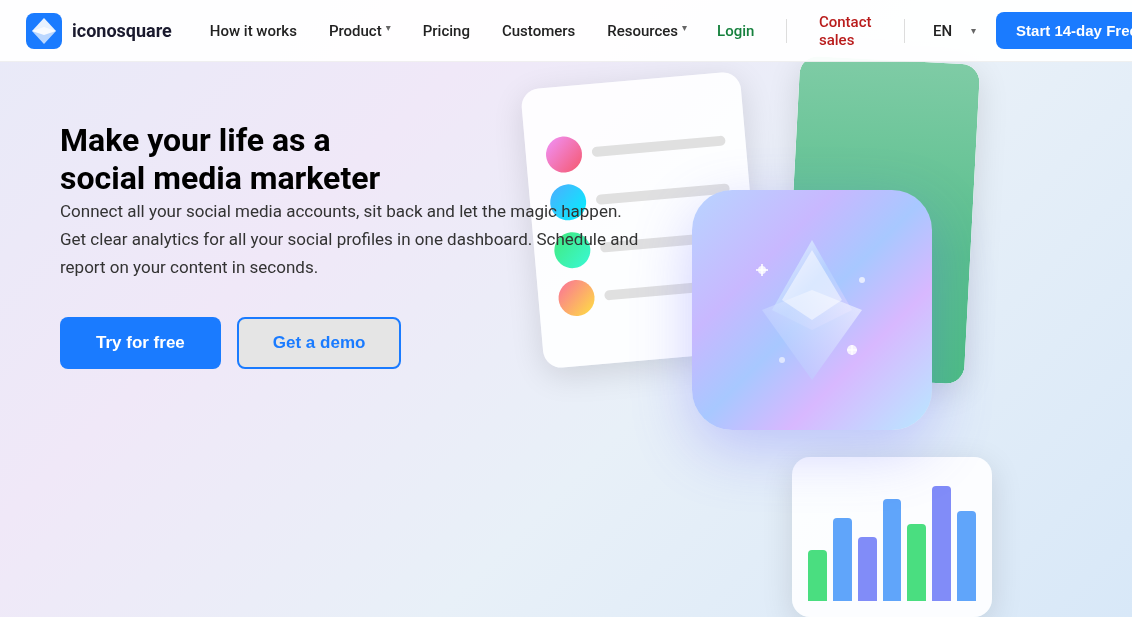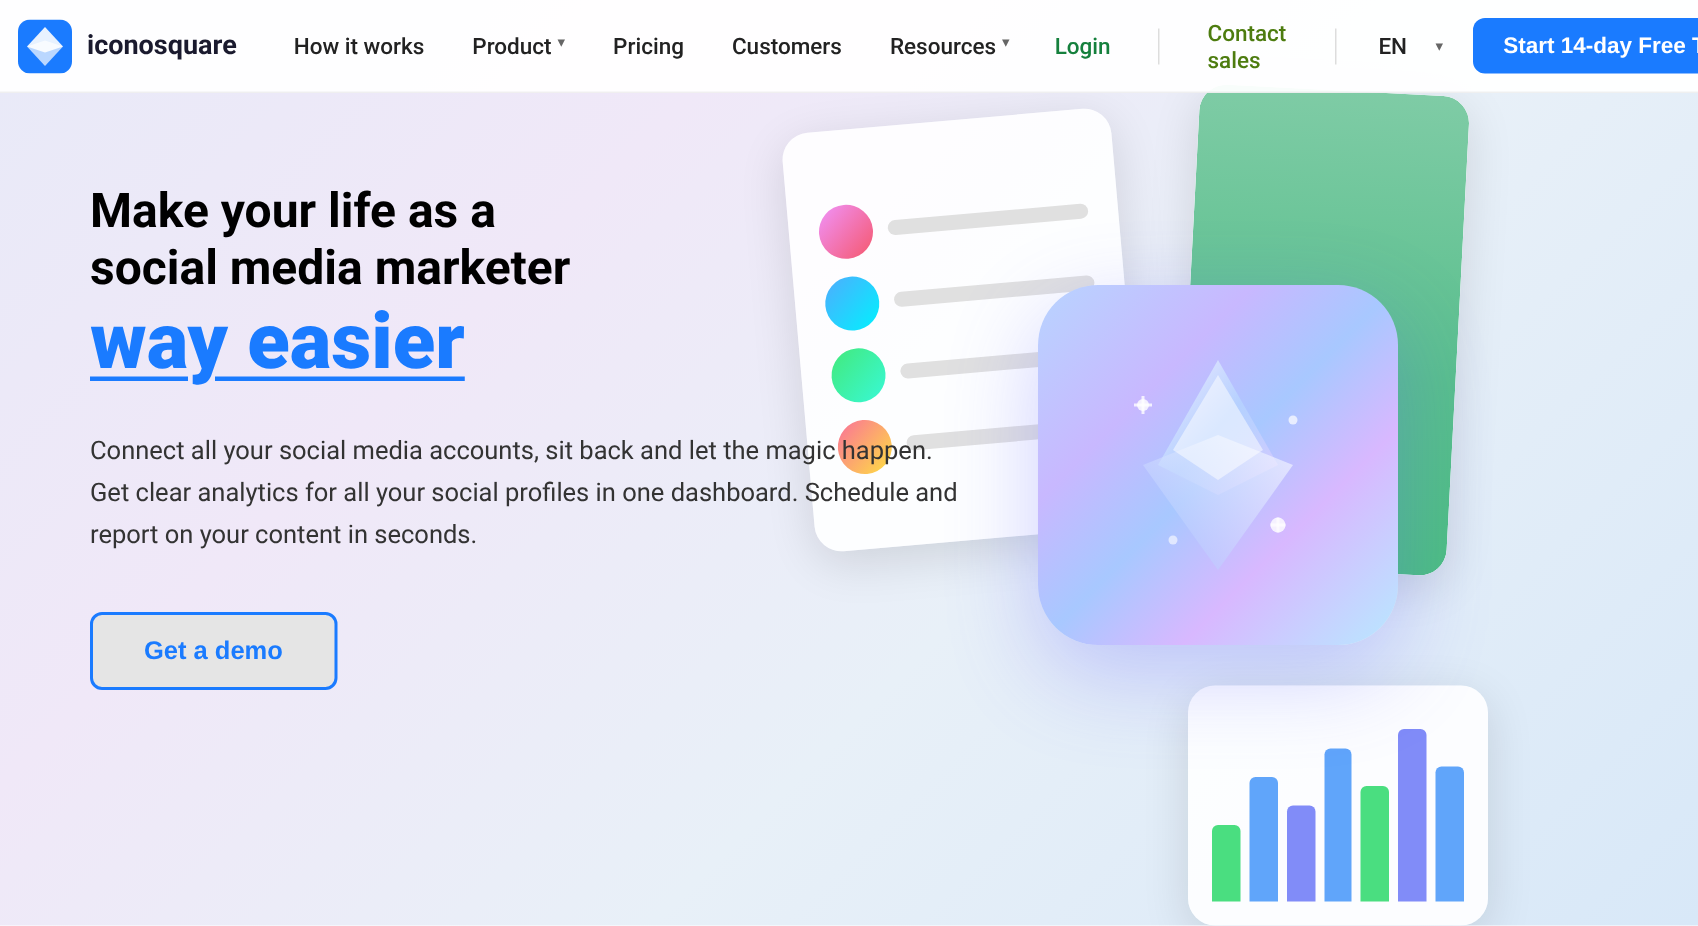--- a/index.html
+++ b/index.html
@@ -108,21 +108,21 @@
       align-items: center;
       justify-content: center;
     }
 
     
     .navbar {
       position: relative;
       z-index: 10;
       display: flex;
       align-items: center;
-      padding: 0 12px;
+      padding: 0 26px;
       height: 62px;
       background: rgba(255,255,255,0.95);
       border-bottom: 1px solid rgba(0,0,0,0.06);
     }
 
     .nav-logo {
       display: flex;
       align-items: center;
       gap: 10px;
       margin-right: 24px;
@@ -181,21 +181,21 @@
       padding: 8px 16px;
       font-size: 15px;
       color: #15803d;
       cursor: pointer;
       font-weight: 500;
     }
 
     .nav-contact {
       padding: 8px 16px;
       font-size: 15px;
-      color: #4d7c0f;
+      color: #b91c1c;
       cursor: pointer;
       font-weight: 500;
     }
 
     .nav-lang {
       display: flex;
       align-items: center;
       gap: 19px;
       padding: 8px 12px;
       font-size: 15px;
@@ -407,18 +407,18 @@
     </span>
     <button class="nav-cta">Start 14-day Free Trial</button>
   </div>
 </nav>
 
 <section class="hero">
   <h1>
     <span>Make your life as a</span><br>
     <span>social media marketer</span>
   </h1>
-  <div class="hero-highlight">way easier</div>
   <p class="hero-desc">Connect all your social media accounts, sit back and let the magic happen. Get clear analytics for all your social profiles in one dashboard. Schedule and report on your content in seconds.</p>
   <div class="hero-buttons">
+    <button class="btn-primary">Try for free</button>
     <button class="btn-secondary">Get a demo</button>
   </div>
 </section>
 
 </body></html>

